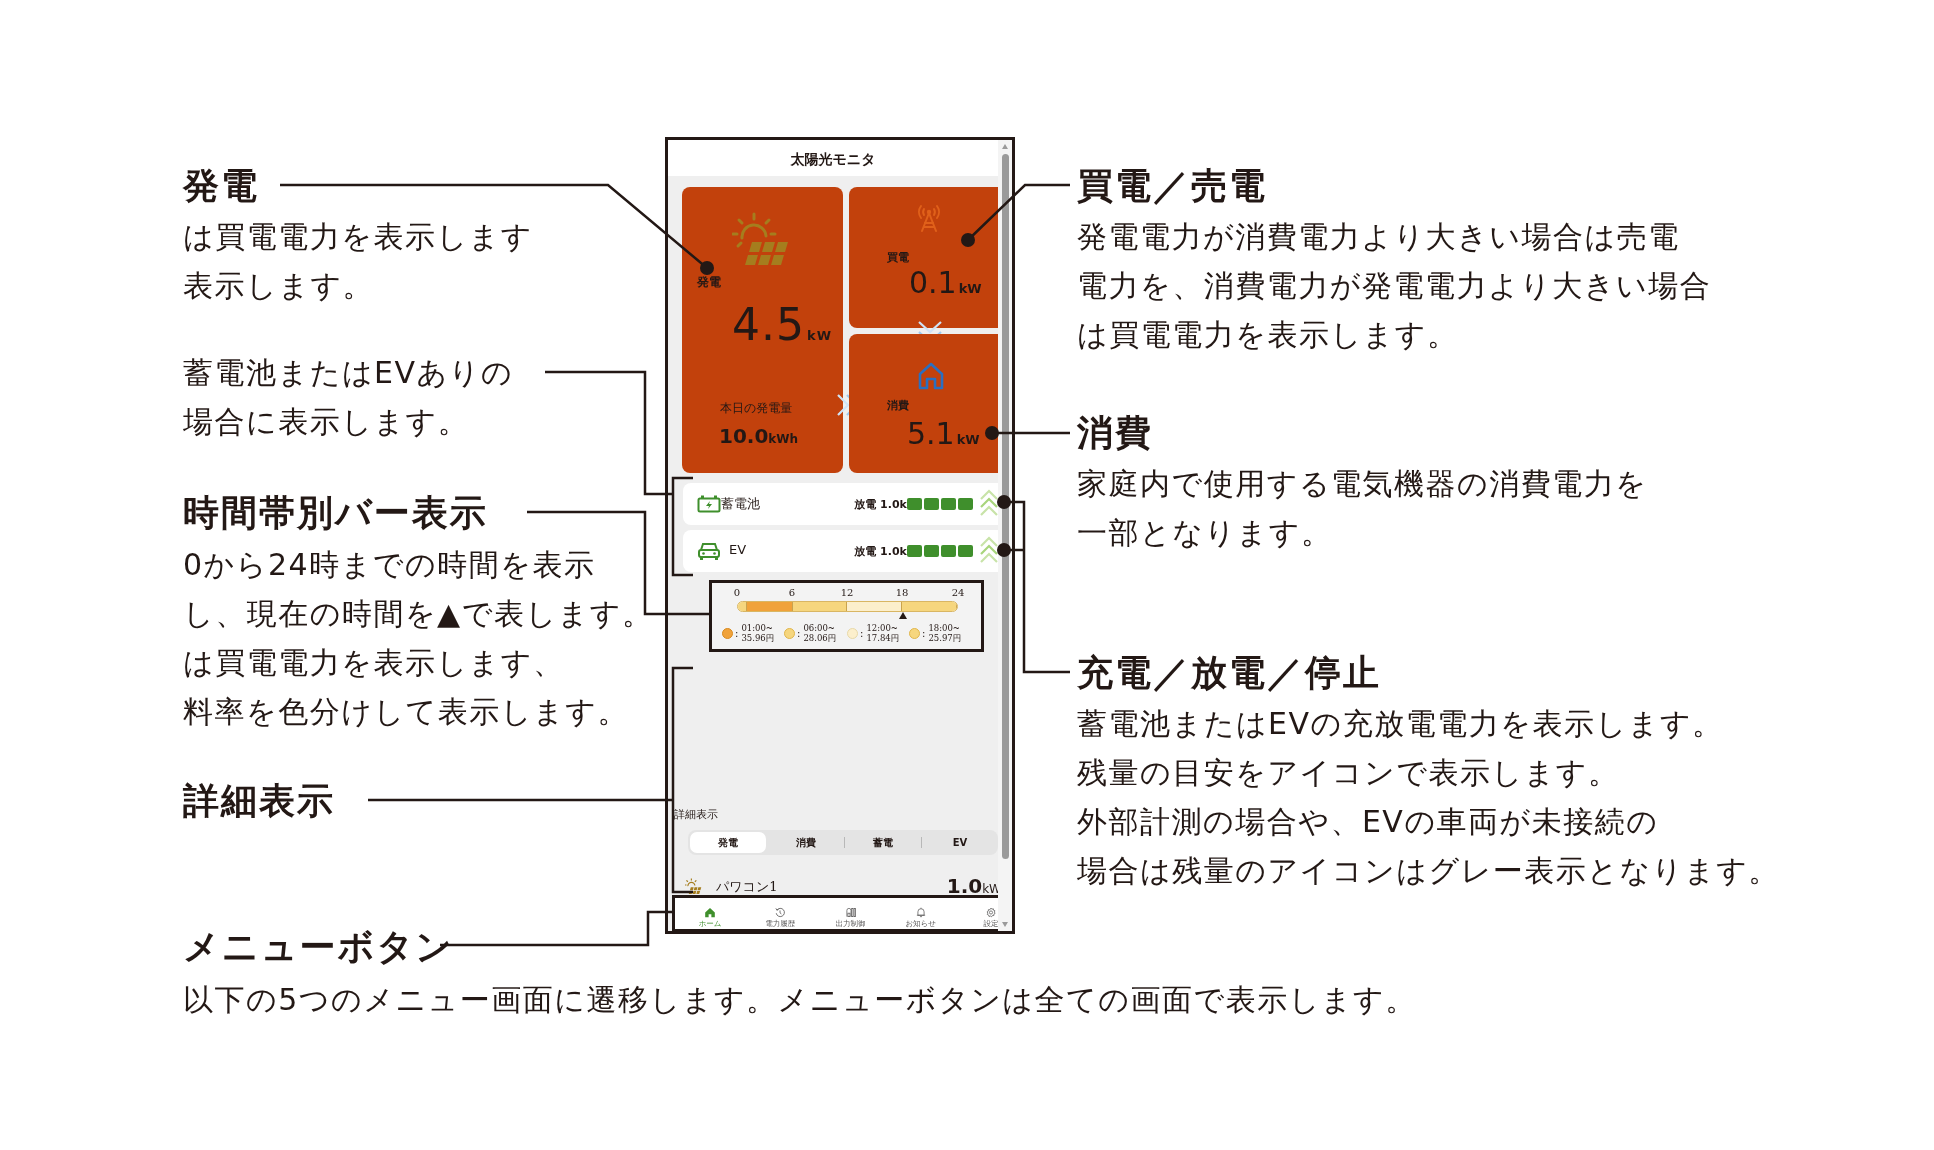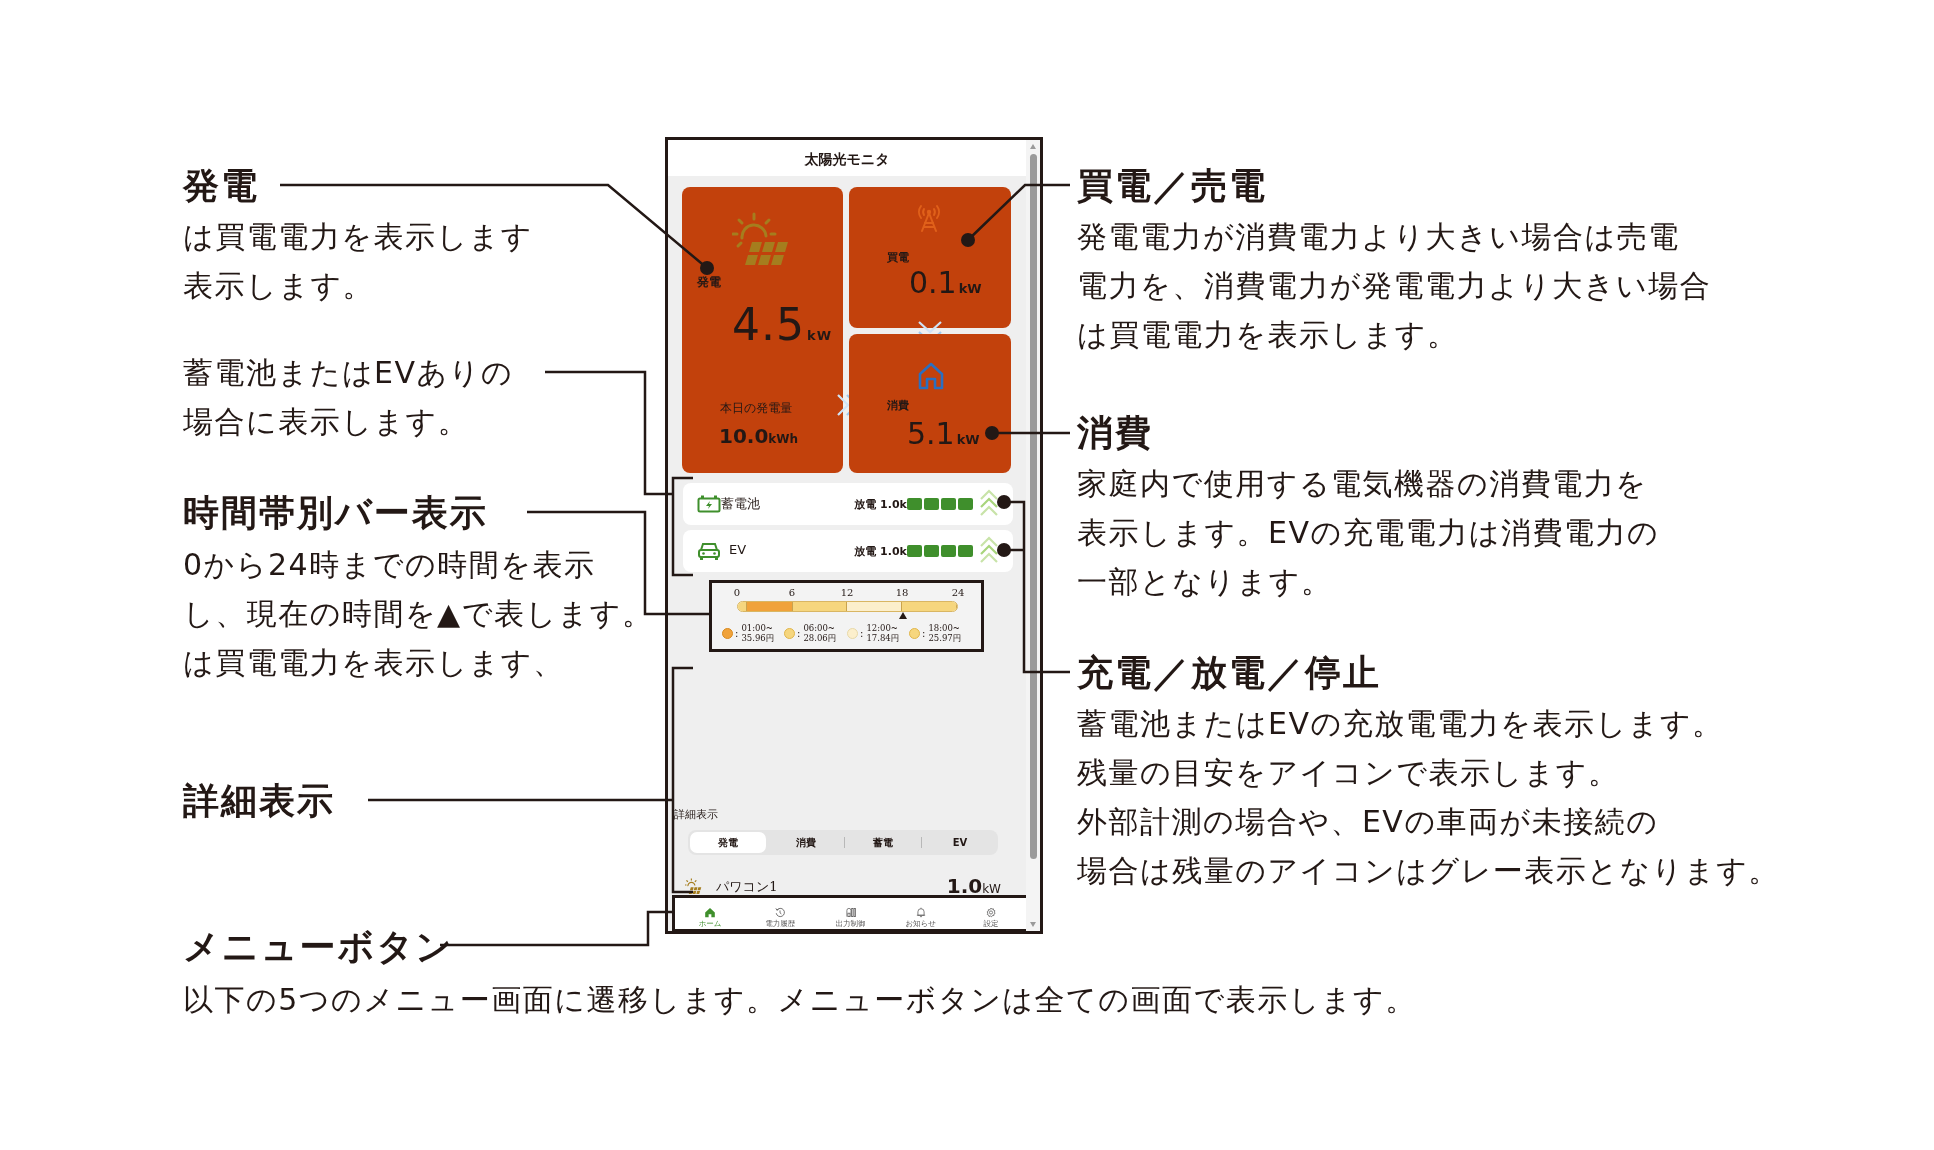--- a/index.html
+++ b/index.html
@@ -4,21 +4,21 @@
 <style>
   * { box-sizing: border-box; margin: 0; padding: 0; }
   html, body { width: 1934px; height: 1150px; background: #ffffff; overflow: hidden; }
   body { position: relative; font-family: "DejaVu Sans", "Liberation Sans", sans-serif; color: #231815; }
   .abs { position: absolute; }
   .ann-title { position: absolute; font-size: 36px; font-weight: bold; letter-spacing: 2px; color: #231815; line-height: 1; white-space: nowrap; }
   .ann-body { position: absolute; font-size: 30px; line-height: 49px; color: #231815; letter-spacing: 1.5px; white-space: nowrap; }
   svg.lines { position: absolute; left: 0; top: 0; width: 1934px; height: 1150px; pointer-events: none; }
 
   
-  .phone { position: absolute; left: 665px; top: 137px; width: 378px; height: 797px; border: 3px solid #231815; background: #efefef; overflow: hidden; }
+  .phone { position: absolute; left: 665px; top: 137px; width: 350px; height: 797px; border: 3px solid #231815; background: #efefef; overflow: hidden; }
   .phone-title { position: absolute; left: 0; top: 0; width: 100%; height: 36px; background: #fff; text-align: center; font-size: 14px; font-weight: bold; line-height: 38px; color: #231815; padding-right: 14px; }
   .scroll-track { position: absolute; right: 0; top: 0; width: 14px; height: 100%; background: #f4f4f4; }
   .scroll-up { position: absolute; right: 4px; top: 4px; width: 0; height: 0; border-left: 3px solid transparent; border-right: 3px solid transparent; border-bottom: 5px solid #9a9a9a; }
   .scroll-down { position: absolute; right: 4px; bottom: 4px; width: 0; height: 0; border-left: 3px solid transparent; border-right: 3px solid transparent; border-top: 5px solid #9a9a9a; }
   .scroll-thumb { position: absolute; right: 3px; top: 14px; width: 7px; height: 705px; background: #9a9a9a; border-radius: 4px; }
 
   .card { position: absolute; background: #c2410c; border-radius: 8px; }
   .card-label { position: absolute; font-size: 12px; font-weight: bold; color: #231815; }
   .big-val { position: absolute; font-size: 44px; color: #231815; letter-spacing: 1px; font-family: "DejaVu Sans", sans-serif; }
   .mid-val { position: absolute; font-size: 30px; color: #231815; font-family: "DejaVu Sans", sans-serif; }
@@ -73,38 +73,38 @@
 <div class="ann-body" style="left:183px; top:348px;">
   <div>蓄電池またはEVありの</div>
   <div>場合に表示します。</div>
 </div>
 
 <div class="ann-title" style="left:183px; top:495px;">時間帯別バー表示</div>
 <div class="ann-body" style="left:183px; top:540px;">
   <div>0から24時までの時間を表示</div>
   <div>し、現在の時間を▲で表します。</div>
   <div>は買電電力を表示します、</div>
+  <div>料率を色分けして表示します。</div>
 </div>
 
 <div class="ann-title" style="left:183px; top:783px;">詳細表示</div>
 
 <div class="ann-title" style="left:183px; top:929px;">メニューボタン</div>
 <div class="ann-body" style="left:183px; top:975px;">以下の5つのメニュー画面に遷移します。メニューボタンは全ての画面で表示します。</div>
 
 <div class="ann-title" style="left:1077px; top:168px;">買電／売電</div>
 <div class="ann-body" style="left:1077px; top:212px;">
   <div>発電電力が消費電力より大きい場合は売電</div>
   <div>電力を、消費電力が発電電力より大きい場合</div>
   <div>は買電電力を表示します。</div>
 </div>
 
 <div class="ann-title" style="left:1077px; top:415px;">消費</div>
 <div class="ann-body" style="left:1077px; top:459px;">
   <div>家庭内で使用する電気機器の消費電力を</div>
-  <div>表示します。EVの充電電力は消費電力の</div>
   <div>一部となります。</div>
 </div>
 
 <div class="ann-title" style="left:1077px; top:655px;">充電／放電／停止</div>
 <div class="ann-body" style="left:1077px; top:699px;">
   <div>蓄電池またはEVの充放電電力を表示します。</div>
   <div>残量の目安をアイコンで表示します。</div>
   <div>外部計測の場合や、EVの車両が未接続の</div>
   <div>場合は残量のアイコンはグレー表示となります。</div>
 </div>

